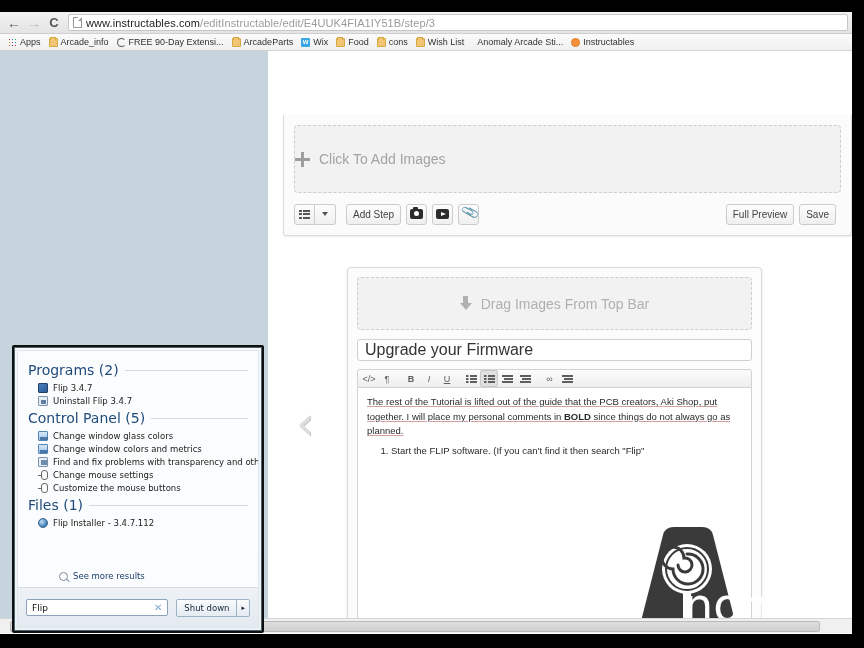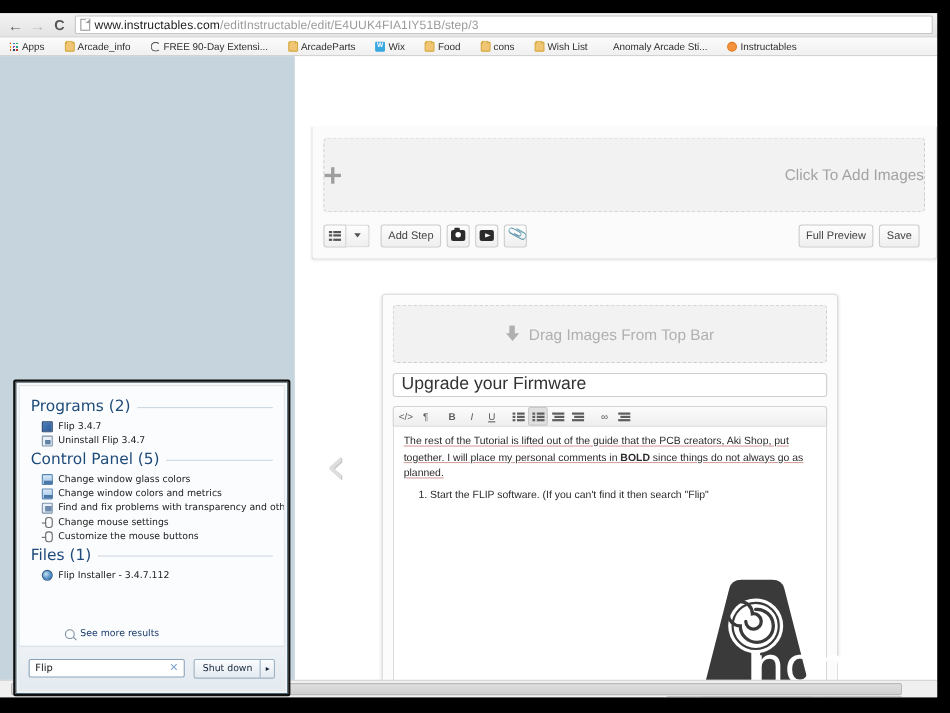--- a/index.html
+++ b/index.html
@@ -79,21 +79,21 @@
   .url b { color: #222; font-weight: 400; }
 
   
   .bookmarks {
     height: 17px;
     background: linear-gradient(#fbfbfb,#f0f0f0);
     border-bottom: 1px solid #d3d3d3;
     display: flex;
     align-items: center;
     padding: 0 5px;
-    gap: 12px;
+    gap: 2px;
     overflow: hidden;
   }
   .bm {
     display: flex;
     align-items: center;
     gap: 3px;
     font-size: 9px;
     color: #30302f;
     padding: 1px 3px;
     white-space: nowrap;
@@ -171,21 +171,21 @@
     box-shadow: 0 1px 2px rgba(0,0,0,.07);
     padding: 10px;
   }
   .dropzone {
     height: 68px;
     border: 1px dashed #cdcdcd;
     border-radius: 4px;
     background: #f2f2f2;
     display: flex;
     align-items: center;
-    justify-content: space-between;
+    justify-content: flex-start;
     gap: 9px;
     color: #a3a3a3;
     font-size: 14px;
   }
   .plus-ico {
     position: relative; width: 15px; height: 15px; flex:0 0 auto;
   }
   .plus-ico:before, .plus-ico:after {
     content:""; position:absolute; background:#9e9e9e;
   }

